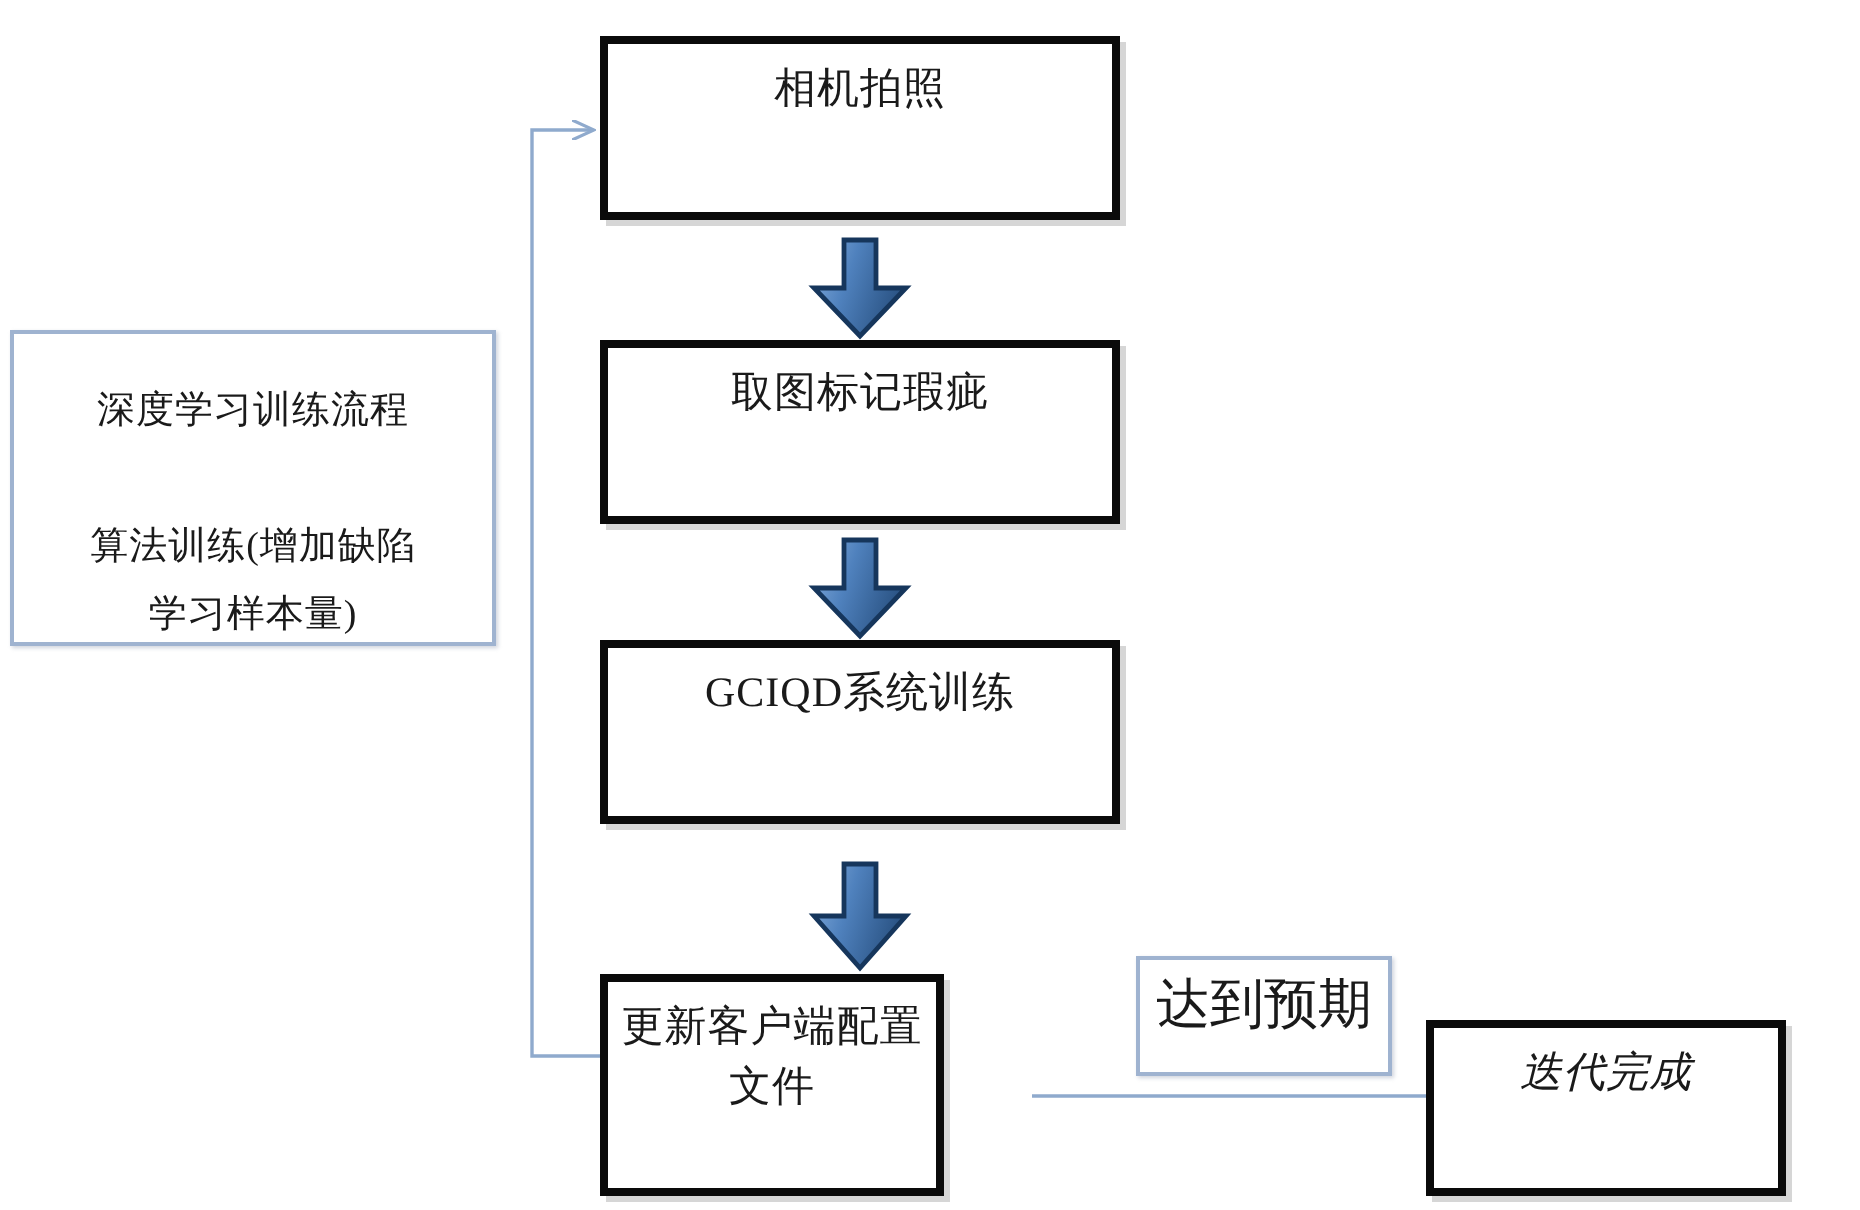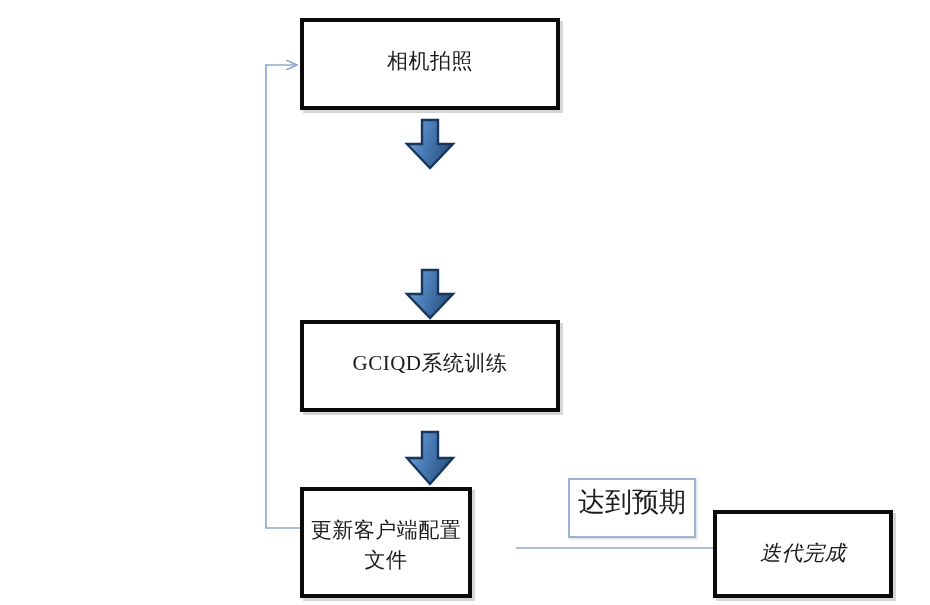--- a/index.html
+++ b/index.html
@@ -33,21 +33,21 @@
   }
 
   
   .box-thick {
     border: 4px solid #0a0a0a;
     box-shadow: 3px 3px 0 rgba(120,120,120,0.30);
   }
   .box-thick .node-label {
     font-size: 21px;
     line-height: 30px;
-    padding-top: 24px;
+    padding-top: 7px;
     letter-spacing: 0.5px;
   }
 
   
   .box-thin {
     border: 2px solid #9fb3d0;
     box-shadow: 1px 1px 2px rgba(150,160,180,0.45);
   }
   .box-thin .node-label {
     font-size: 27px;
@@ -91,38 +91,47 @@
 
     <g>
       <path d="M300,528 L266,528 L266,65 L296,65" fill="none" stroke="#8faacd" stroke-width="1.7" marker-end="url(#open-arrow)"></path>
     </g>
 
     <g>
       <path d="M516,548 L740,548" fill="none" stroke="#8faacd" stroke-width="1.7" marker-end="url(#open-arrow)"></path>
     </g>
   </svg>
 
+  <div class="node box-thin" id="note-panel" style="left:5px; top:165px; width:243px; height:158px;">
+    <span class="node-label">深度学习训练流程
+
+算法训练(增加缺陷
+学习样本量)</span>
+  </div>
 
   <div class="node box-thick" style="left:300px; top:18px; width:260px; height:92px;">
     <span class="node-label">相机拍照</span>
   </div>
 
   <div class="block-arrow" style="left:402px; top:118px; width:56px; height:52px;">
     <svg width="56" height="52" viewBox="0 0 56 52" xmlns="http://www.w3.org/2000/svg">
       <defs>
         <linearGradient id="ag1" x1="0" y1="0" x2="1" y2="0.35">
           <stop offset="0%" stop-color="#86aedd"></stop>
           <stop offset="45%" stop-color="#4f81bd"></stop>
           <stop offset="100%" stop-color="#2b5485"></stop>
         </linearGradient>
       </defs>
       <path d="M20,2 L36,2 L36,26 L51,26 L28,50 L5,26 L20,26 Z" fill="url(#ag1)" stroke="#16365c" stroke-width="2.4" stroke-linejoin="miter"></path>
     </svg>
   </div>
 
+  <div class="node box-thick" style="left:300px; top:170px; width:260px; height:92px;">
+    <span class="node-label">取图标记瑕疵</span>
+  </div>
 
   <div class="block-arrow" style="left:402px; top:268px; width:56px; height:52px;">
     <svg width="56" height="52" viewBox="0 0 56 52" xmlns="http://www.w3.org/2000/svg">
       <defs>
         <linearGradient id="ag2" x1="0" y1="0" x2="1" y2="0.35">
           <stop offset="0%" stop-color="#86aedd"></stop>
           <stop offset="45%" stop-color="#4f81bd"></stop>
           <stop offset="100%" stop-color="#2b5485"></stop>
         </linearGradient>
       </defs>

